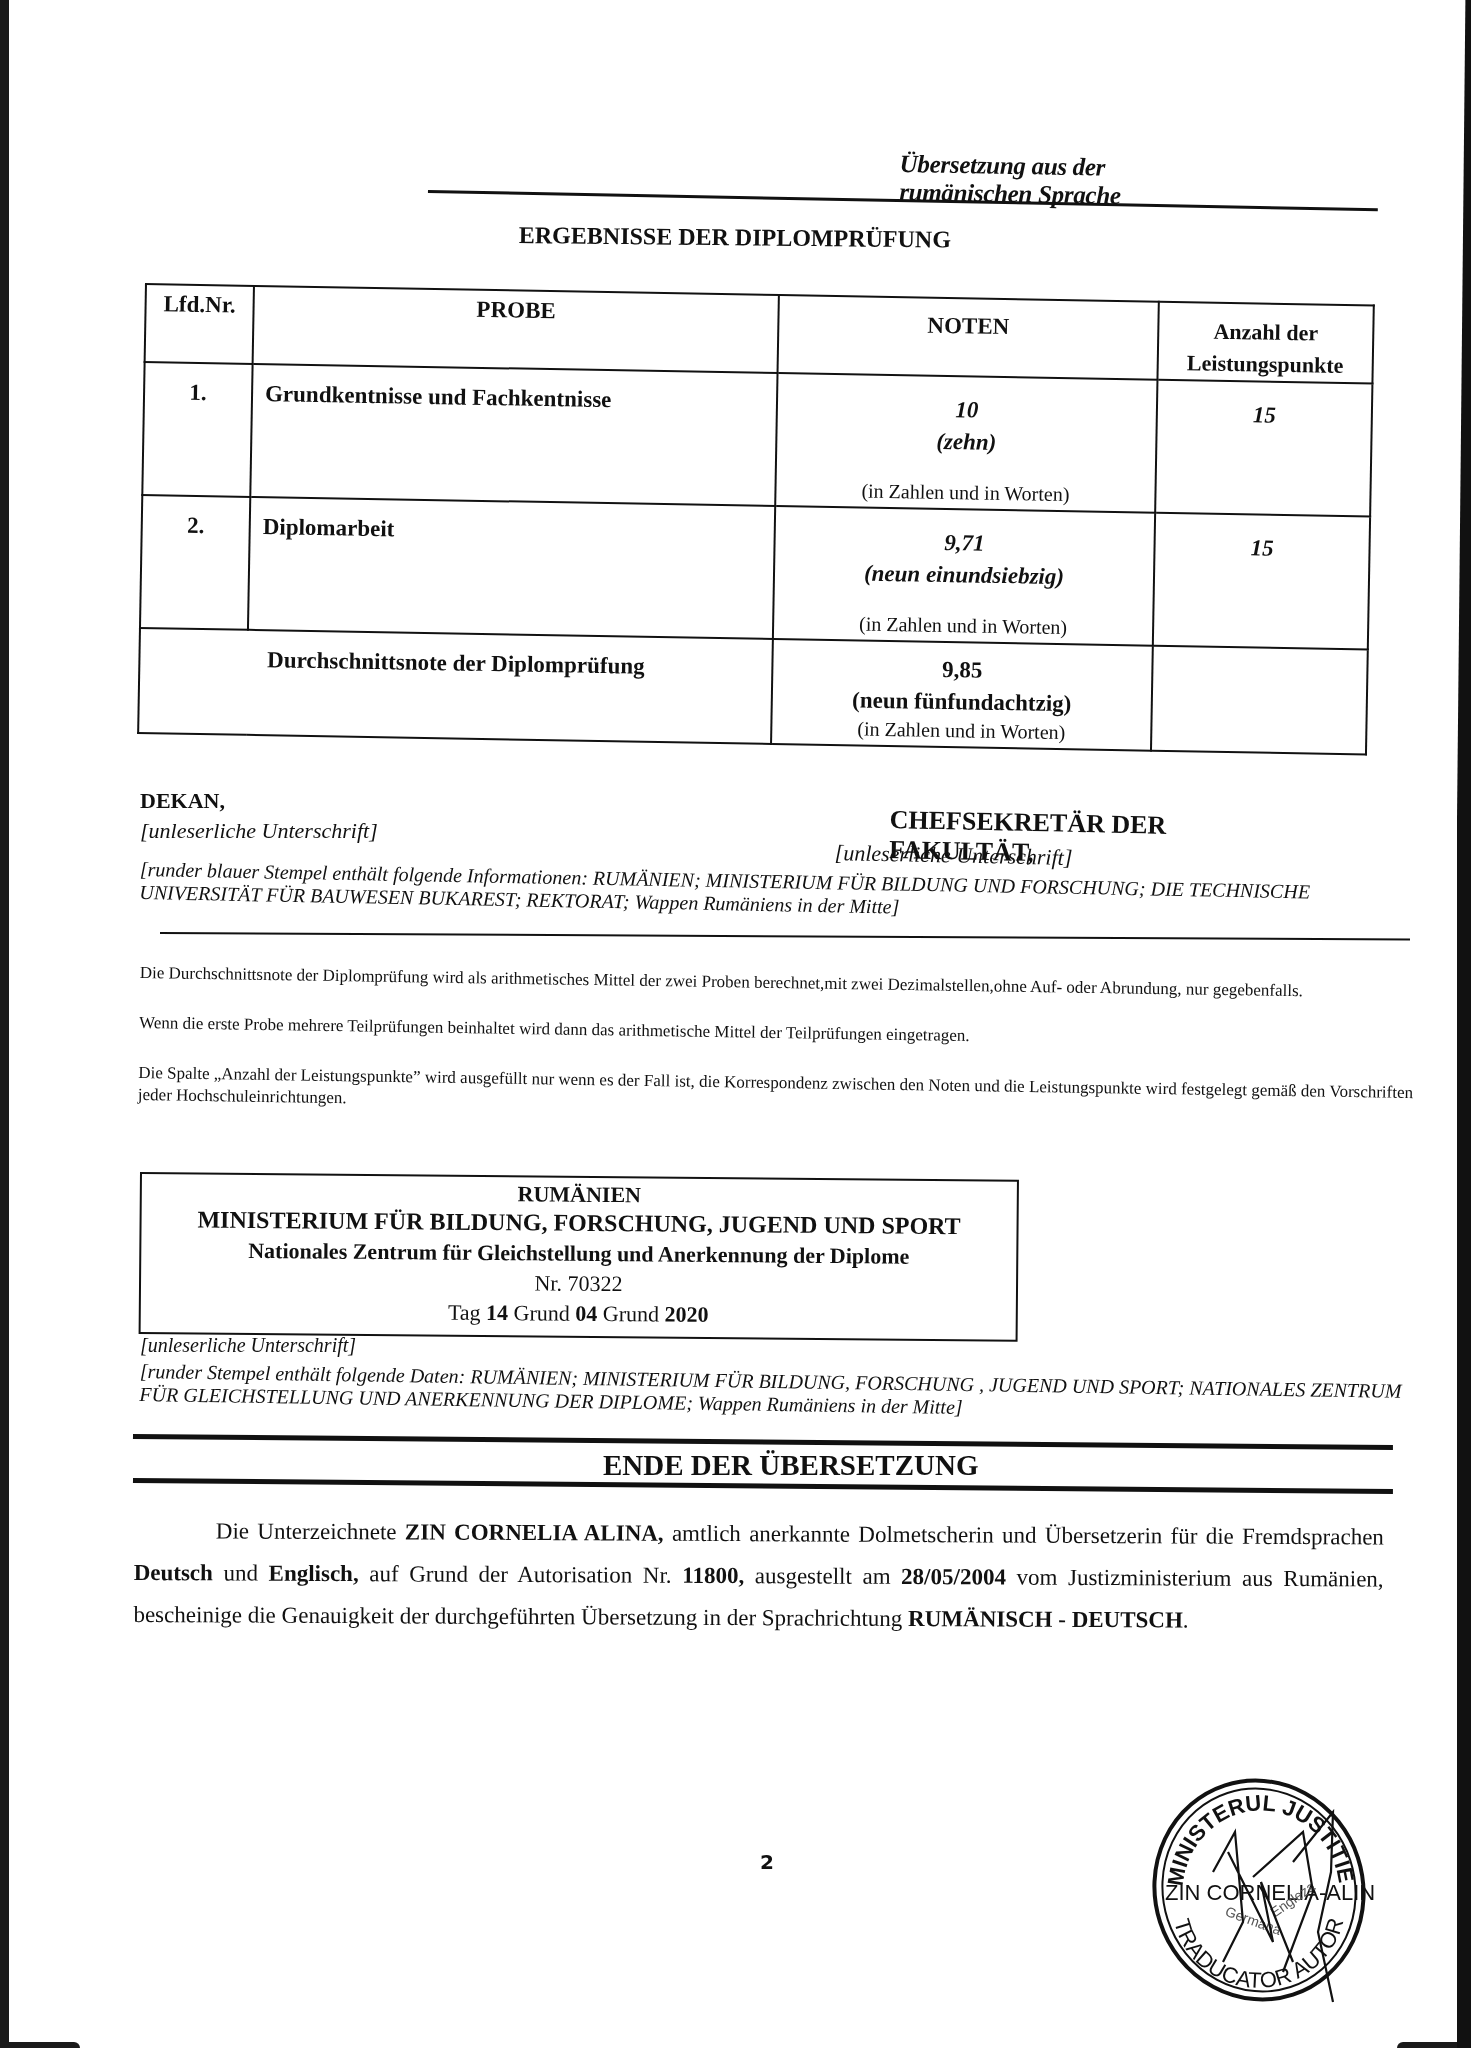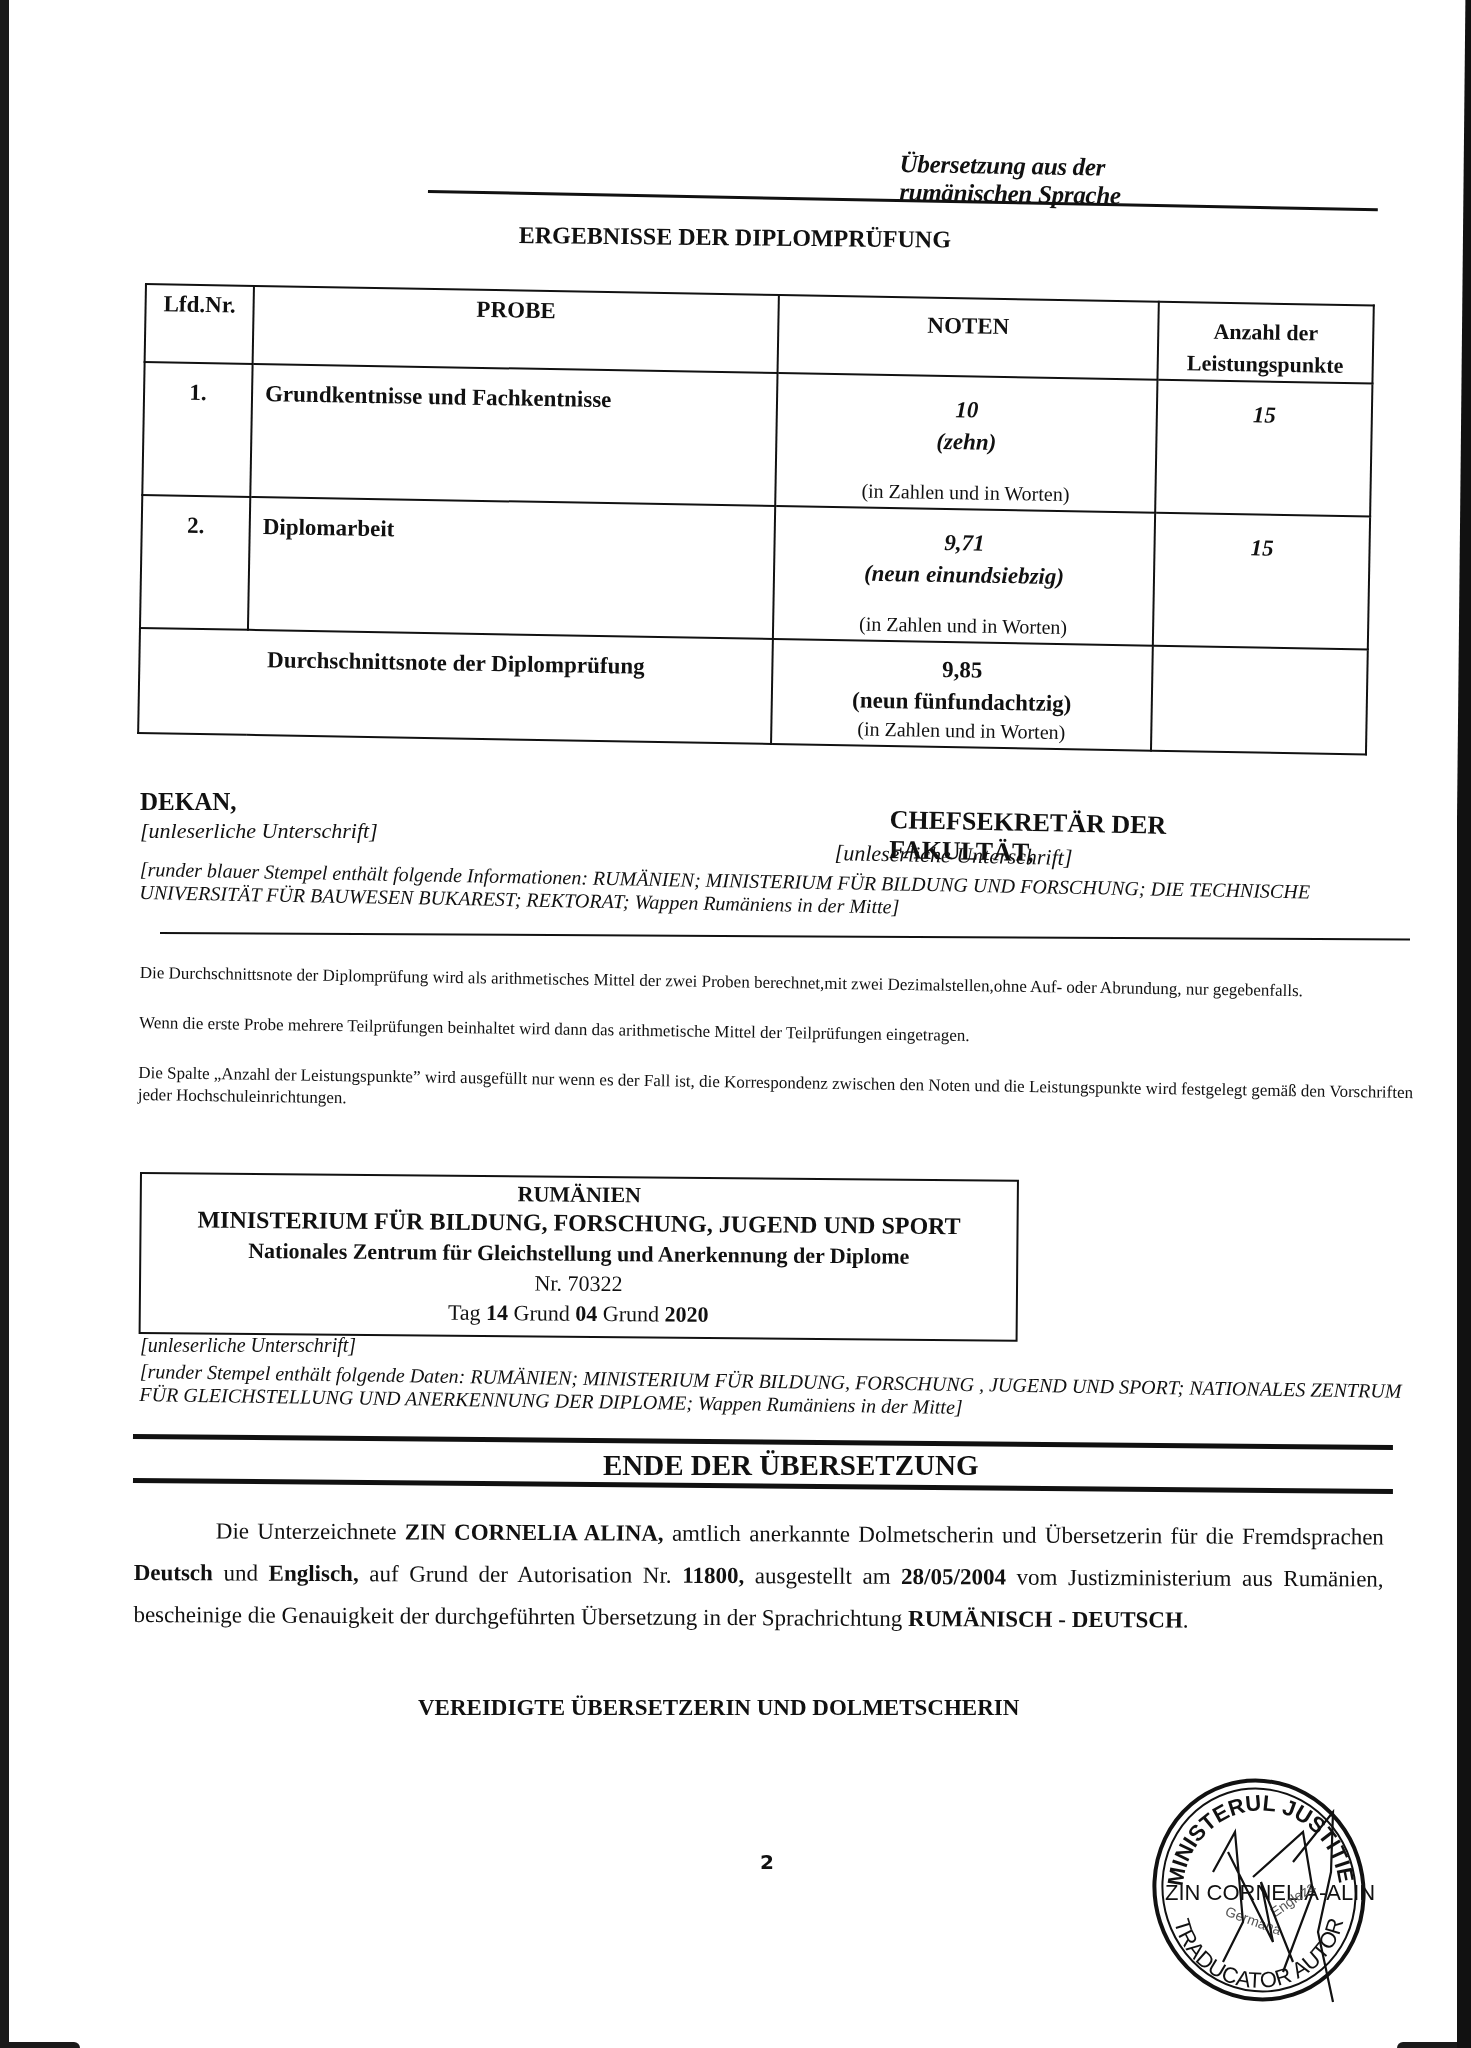--- a/index.html
+++ b/index.html
@@ -91,21 +91,21 @@
     .grade-words { font-weight: bold; font-style: italic; font-size: 23px; display: block; margin-top: 6px; }
     .grade-num.upright, .grade-words.upright { font-style: normal; }
     .grade-hint { font-size: 20px; display: block; margin-top: 26px; padding-bottom: 4px; }
     .grade-hint.tight { margin-top: 4px; }
 
     .th-punkte-inner { line-height: 32px; font-size: 22px; }
 
     
     .sig-dekan {
       position: absolute; left: 140px; top: 788px;
-      font-weight: bold; font-size: 25px;
+      font-weight: bold; font-size: 22px;
     }
     .sig-dekan-sign {
       position: absolute; left: 140px; top: 818px;
       font-style: italic; font-size: 22px;
     }
     .sig-chef {
       position: absolute; left: 890px; top: 805px;
       font-weight: bold; font-size: 26px;
       transform: rotate(1.2deg);
       transform-origin: left top;
@@ -306,21 +306,20 @@
   <div class="stamp-note-2">[runder Stempel enthält folgende Daten: RUMÄNIEN; MINISTERIUM FÜR BILDUNG, FORSCHUNG , JUGEND UND SPORT; NATIONALES ZENTRUM FÜR GLEICHSTELLUNG UND ANERKENNUNG DER DIPLOME; Wappen Rumäniens in der Mitte]</div>
 
   <div class="rule-thick-1"></div>
   <div class="end-title">ENDE DER ÜBERSETZUNG</div>
   <div class="rule-thick-2"></div>
 
   <div class="certification">
     <span class="indent"></span><span>Die Unterzeichnete </span><b>ZIN CORNELIA ALINA,</b><span> amtlich anerkannte Dolmetscherin und Übersetzerin für die Fremdsprachen </span><b>Deutsch</b><span> und </span><b>Englisch,</b><span> auf Grund der Autorisation Nr. </span><b>11800,</b><span> ausgestellt am </span><b>28/05/2004</b><span> vom Justizministerium aus Rumänien, bescheinige die Genauigkeit der durchgeführten Übersetzung in der Sprachrichtung </span><b>RUMÄNISCH - DEUTSCH</b><span>.</span>
   </div>
 
-  <div class="translator-title">VEREIDIGTE ÜBERSETZERIN UND DOLMETSCHERIN</div>
 
   <div class="page-number">2</div>
 
   <div class="translator-stamp">
     <svg width="232" height="232" viewBox="0 0 232 232">
       <defs>
         <path id="arcTop" d="M 40 130 A 78 82 0 0 1 196 112"></path>
         <path id="arcBottom" d="M 30 140 A 86 82 0 0 0 200 150"></path>
       </defs>
       <ellipse cx="116" cy="118" rx="104" ry="110" fill="none" stroke="#111" stroke-width="4" transform="rotate(-18 116 118)"></ellipse>

